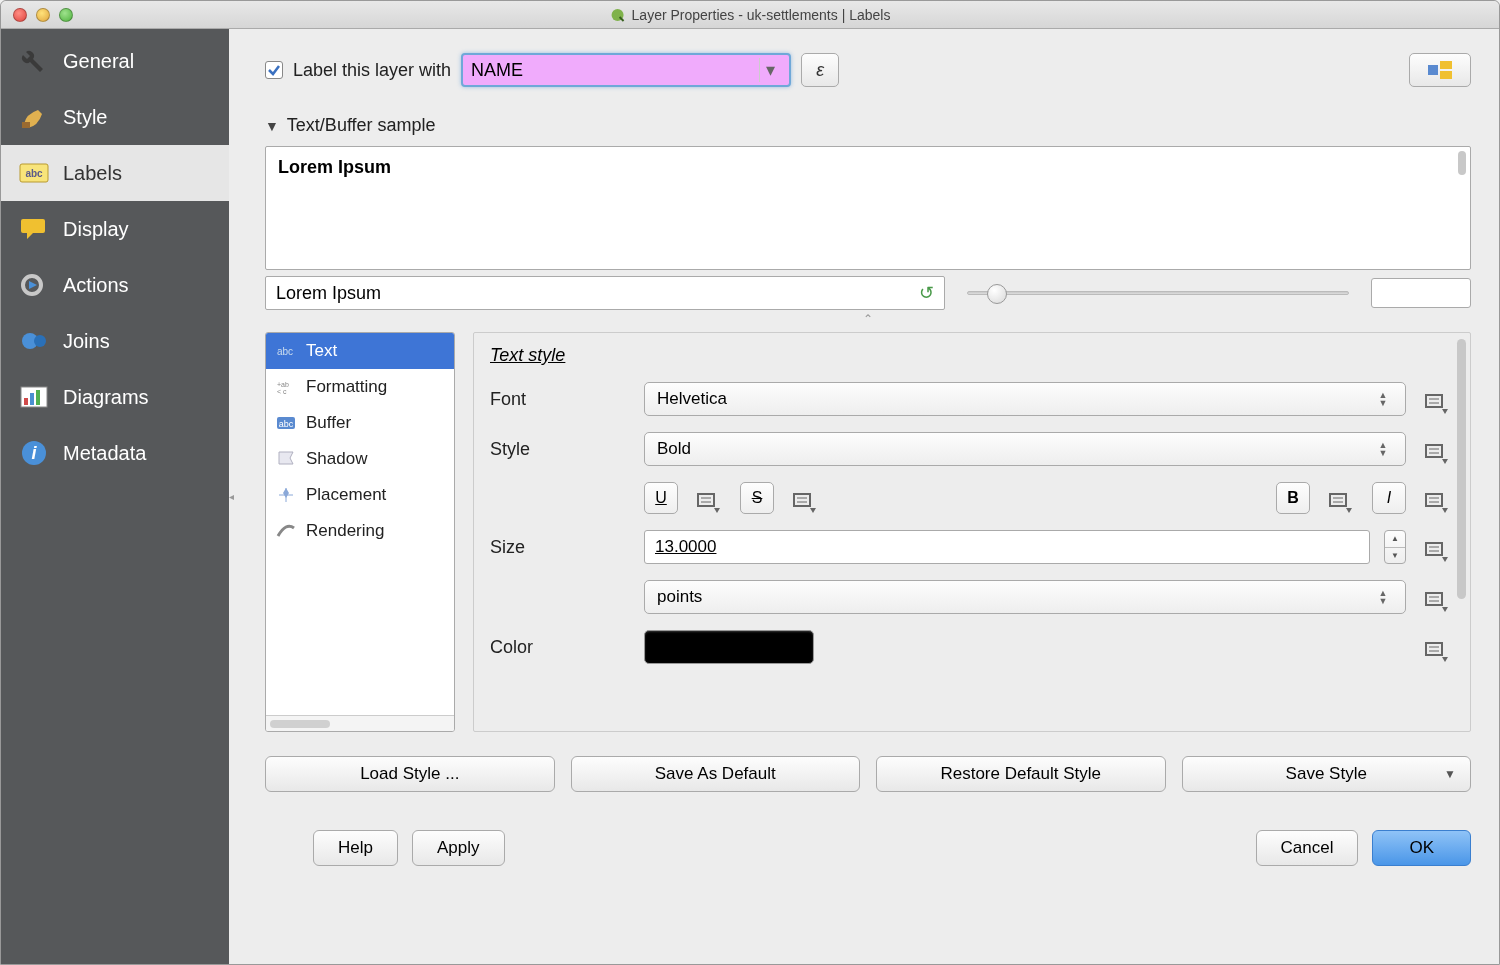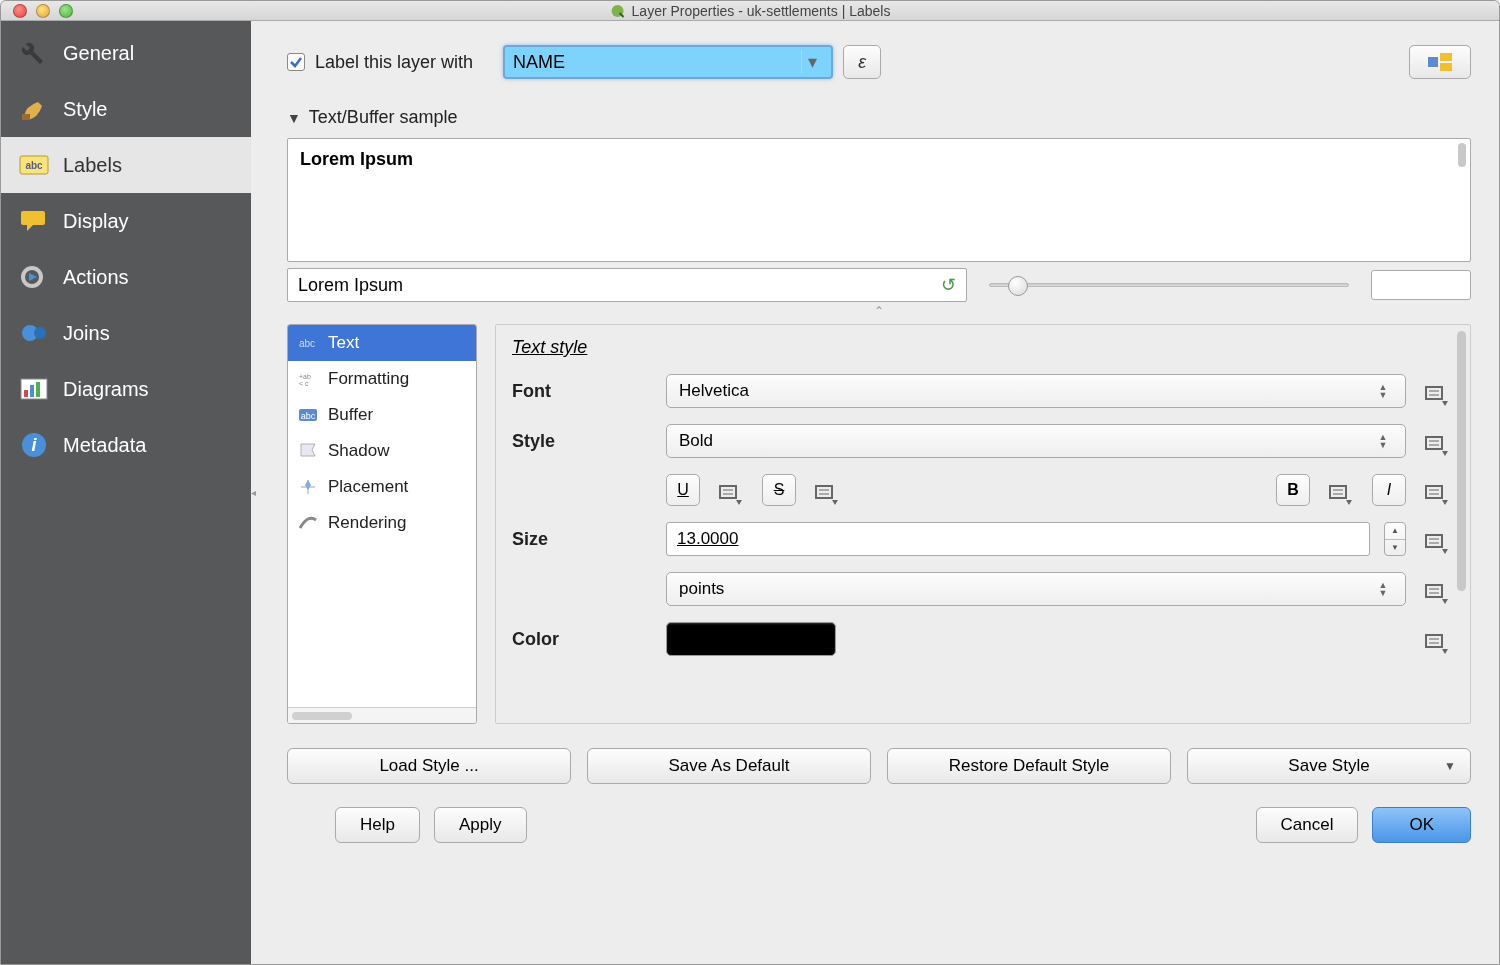--- a/index.html
+++ b/index.html
@@ -1,42 +1,42 @@
 <!DOCTYPE html>
 <html><head>
 <meta charset="utf-8">
 <style>
 * { box-sizing: border-box; margin: 0; padding: 0; font-family: "Lucida Grande", Helvetica, Arial, sans-serif; }
 body { background: #f0f0f0; width: 1500px; height: 965px; overflow: hidden; }
 
 .window { width: 1500px; height: 965px; background: #ededed; border: 1px solid #999; border-radius: 6px 6px 0 0; display: flex; flex-direction: column; }
 
-.titlebar { height: 20px; background: linear-gradient(#e8e8e8, #d6d6d6); border-bottom: 1px solid #aaa; display: flex; align-items: center; position: relative; border-radius: 6px 6px 0 0; }
+.titlebar { height: 28px; background: linear-gradient(#e8e8e8, #d6d6d6); border-bottom: 1px solid #aaa; display: flex; align-items: center; position: relative; border-radius: 6px 6px 0 0; }
 .traffic { display: flex; gap: 9px; margin-left: 12px; }
 .tl { width: 14px; height: 14px; border-radius: 50%; border: 1px solid rgba(0,0,0,.25); }
 .tl.r { background: radial-gradient(circle at 40% 35%, #ff8d84, #e0443e); }
 .tl.y { background: radial-gradient(circle at 40% 35%, #ffe27a, #e0a53e); }
 .tl.g { background: radial-gradient(circle at 40% 35%, #9fe28d, #4fb23e); }
 .titlebar-title { position: absolute; left: 50%; transform: translateX(-50%); font-size: 14px; color: #444; display: flex; align-items: center; gap: 6px; }
 .app-icon { width: 16px; height: 16px; }
 
 .body { flex: 1; display: flex; min-height: 0; }
 
-.sidebar { width: 250px; background: #56585a; display: flex; flex-direction: column; padding-top: 4px; }
+.sidebar { width: 228px; background: #56585a; display: flex; flex-direction: column; padding-top: 4px; }
 .side-item { display: flex; align-items: center; gap: 14px; padding: 14px 18px; color: #fff; font-size: 20px; cursor: pointer; }
 .side-item.active { background: #e6e6e6; color: #333; }
 .side-icon { width: 30px; height: 28px; display: flex; align-items: center; justify-content: center; }
 
 .main { flex: 1; background: #ededed; display: flex; flex-direction: column; padding: 24px 28px 18px 28px; position: relative; }
 
 .row { display: flex; align-items: center; gap: 10px; }
 .checkbox { width: 18px; height: 18px; border: 1px solid #888; border-radius: 3px; background: #fff; display: flex; align-items: center; justify-content: center; }
 .checkbox svg { display:block;}
 .label-with { font-size: 18px; color: #222; }
-.field-combo { width: 330px; height: 34px; border: 2px solid #6fa8d8; border-radius: 4px; background: #7dd3fc; display: flex; align-items: center; padding: 0 8px; font-size: 18px; justify-content: space-between; box-shadow: 0 0 4px rgba(100,160,220,.6); margin-left: 20px; }
+.field-combo { width: 330px; height: 34px; border: 2px solid #6fa8d8; border-radius: 4px; background: #f0abfc; display: flex; align-items: center; padding: 0 8px; font-size: 18px; justify-content: space-between; box-shadow: 0 0 4px rgba(100,160,220,.6); }
 .combo-btn { width: 22px; height: 24px; border-left: 1px solid #ccc; display:flex; align-items:center; justify-content:center; color:#666;}
 .sq-btn { width: 38px; height: 34px; border: 1px solid #aaa; border-radius: 5px; background: linear-gradient(#fdfdfd,#e8e8e8); display:flex; align-items:center; justify-content:center; cursor:pointer; font-style:italic; font-size:18px; color:#333;}
 .auto-btn { margin-left:auto; width:62px;}
 
 .section-hdr { display:flex; align-items:center; gap:8px; margin-top: 28px; font-size:18px; color:#222;}
 .tri { color:#444; font-size:14px;}
 
 .preview { margin-top:10px; height: 124px; border:1px solid #aaa; background:#fff; border-radius:2px; padding:10px 12px; font-weight:bold; font-size:18px; position:relative;}
 .preview-scroll { position:absolute; right:4px; top:4px; width:8px; height:24px; background:#c8c8c8; border-radius:4px;}
 
@@ -54,40 +54,40 @@
 .tablist { width: 190px; border:1px solid #aaa; background:#fff; border-radius:3px; display:flex; flex-direction:column; overflow:hidden;}
 .tabitem { display:flex; align-items:center; gap:10px; padding:8px 10px; font-size:17px; cursor:pointer; color:#222;}
 .tabitem.sel { background:#3e75d6; color:#fff;}
 .tab-ic { width:20px; height:18px; display:flex; align-items:center; justify-content:center;}
 .tablist-sb { margin-top:auto; height:16px; background:#f4f4f4; border-top:1px solid #ccc; position:relative;}
 .tablist-sb::after{content:"";position:absolute;left:4px;top:4px;height:8px;width:60px;background:#d0d0d0;border-radius:4px;}
 
 .form { flex:1; border:1px solid #ccc; border-left:1px solid #ccc; padding: 12px 16px 12px 16px; position:relative; background:#ededed; border-radius:2px;}
 .form h4 { font-size:18px; font-weight:normal; text-decoration:underline; margin-bottom:16px;font-style:italic;}
 .form-row { display:flex; align-items:center; margin-bottom:16px; gap:14px;}
-.form-lbl { width:140px; font-size:18px; color:#222;font-weight:bold;}
+.form-lbl { width:140px; font-size:18px; color:#222;}
 .select { flex:1; height:34px; border:1px solid #aaa; border-radius:5px; background:linear-gradient(#fdfdfd,#eee); display:flex; align-items:center; padding:16px 12px; font-size:17px; justify-content:space-between;}
 .spin { width:20px; display:flex; flex-direction:column; color:#666; font-size:9px; line-height:8px; text-align:center;}
 .dd-btn { width:34px; height:32px; display:flex; align-items:flex-end; justify-content:center;}
 .dd-svg { display:block;}
 .tgl { width:34px; height:32px; border:1px solid #aaa; border-radius:5px; background:linear-gradient(#fdfdfd,#eee); display:flex; align-items:center; justify-content:center; font-size:16px;}
 .tgl.u { text-decoration:underline;}
 .tgl.s { text-decoration:line-through;}
 .input-txt { flex:1; height:34px; border:1px solid #aaa; background:#fff; border-radius:3px; padding:0 10px; font-size:17px;text-decoration:underline;}
 .stepper { width:22px; height:34px; border:1px solid #aaa; border-radius:4px; display:flex; flex-direction:column; background:linear-gradient(#fdfdfd,#eee);}
 .stepper div{flex:1; display:flex;align-items:center;justify-content:center; font-size:8px;color:#555;}
 .stepper div:first-child{border-bottom:1px solid #bbb;}
 .color-swatch { width:170px; height:34px; border:1px solid #999; border-radius:5px; background:#000; box-shadow: inset 0 1px 2px rgba(255,255,255,.2);}
 .form-scroll { position:absolute; right:4px; top:6px; width:9px; height:260px; background:#c8c8c8; border-radius:5px;}
 
 .btn-row { display:flex; gap:16px; margin-top:24px;}
 .wide-btn { flex:1; height:36px; border:1px solid #aaa; border-radius:6px; background:linear-gradient(#fdfdfd,#e8e8e8); display:flex; align-items:center; justify-content:center; font-size:17px; cursor:pointer; position:relative;}
 .wide-btn .dd-tri { position:absolute; right:14px; color:#555; font-size:12px;}
 
-.footer { display:flex; gap:14px; margin-top:23px; align-items:center;padding-left:48px;}
+.footer { display:flex; gap:14px; margin-top:38px; align-items:center;padding-left:48px;}
 .btn { height:36px; padding:0 24px; border:1px solid #aaa; border-radius:6px; background:linear-gradient(#fdfdfd,#e8e8e8); font-size:17px; cursor:pointer; display:flex; align-items:center;}
 .btn.primary { background:linear-gradient(#8fc3f7,#4a96e8); border-color:#3a7fcf; color:#000; padding:0 36px;}
 .spacer { flex:1;}
 
 .side-grip { width:8px; display:flex; align-items:center; color:#999; font-size:10px;}
 </style>
 </head>
 <body>
 
 <div class="window">

